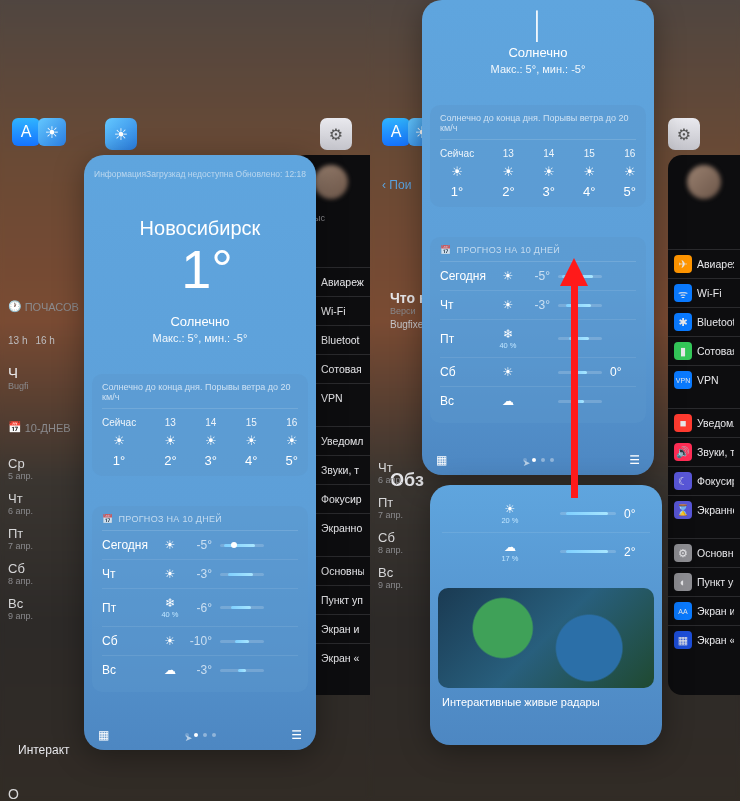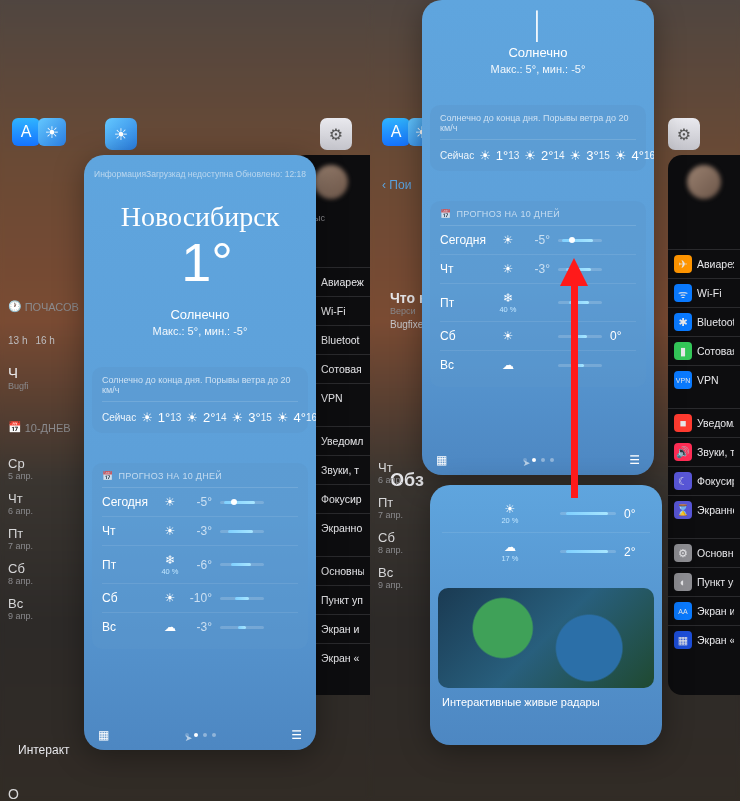--- a/index.html
+++ b/index.html
@@ -38,29 +38,29 @@
 
   .c-orange{background:#ff9500}.c-blue{background:#0a7aff}.c-green{background:#34c759}.c-red{background:#ff3b30}.c-pink{background:#ff2d55}.c-purple{background:#5856d6}.c-grey{background:#8e8e93}.c-dblue{background:#1d4ed8}
 
   
   .wcard { position:absolute; border-radius:20px; overflow:hidden; color:#fff; 
            background: linear-gradient(180deg,#5fa5de 0%, #5d9fd8 60%, #4d87c2 100%); box-shadow: 0 6px 30px rgba(0,0,0,0.35); }
   .wcard.left { left:84px; top:155px; width:232px; height:595px; }
   .wcard.right { left:52px; top:0px; width:232px; height:475px; }
 
   .wcard .subline { text-align:center; font-size:8.5px; color:#e0ecf6b0; margin-top:14px; }
-  .wcard .city { text-align:center; font-size:28px; font-weight:400; margin-top:22px;font-family:Liberation Serif, serif; }
+  .wcard .city { text-align:center; font-size:20px; font-weight:400; margin-top:38px; }
   .wcard .temp { text-align:center; font-size:54px; font-weight:200; line-height:1; margin-top:2px; padding-left:14px; }
   .wcard .cond { text-align:center; font-size:13px; margin-top:18px; }
   .wcard .hilo { text-align:center; font-size:11px; margin-top:3px; opacity:.92; }
 
   .panel { margin:30px 8px 0; padding:8px 10px; border-radius:10px; background:rgba(90,150,205,0.45); }
   .panel .pdesc { font-size:9px; color:#eaf3fbcc; padding-bottom:6px; border-bottom:1px solid #ffffff22; }
   .hourly { display:flex; justify-content:space-between; padding-top:8px; }
-  .hcol { display:flex; flex-direction:row; align-items:center; gap:5px; font-size:11px; }
+  .hcol { display:flex; flex-direction:column; align-items:center; gap:5px; font-size:11px; }
   .hcol .hh { font-size:10px; opacity:.9;}
   .hcol .hi { font-size:13px; }
   .hcol .ht { font-size:13px; }
 
   .panel .phdr { display:flex; align-items:center; gap:5px; font-size:9px; letter-spacing:.3px; color:#eaf3fbb8; padding-bottom:6px; border-bottom:1px solid #ffffff22; }
   .drow { display:flex; align-items:center; padding:7px 0; border-bottom:1px solid #ffffff18; font-size:12px; }
   .drow:last-child{border-bottom:none;}
   .drow .dn { width:56px; }
   .drow .dic { width:24px; text-align:center; font-size:12px; display:flex; flex-direction:column; align-items:center; }
   .drow .dic .pp { font-size:7.5px; color:#bfe5ff; }

